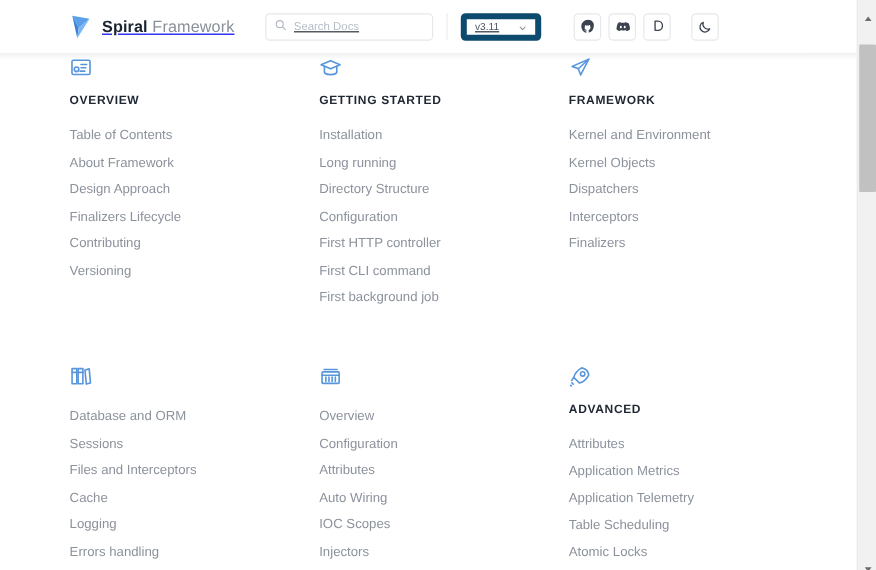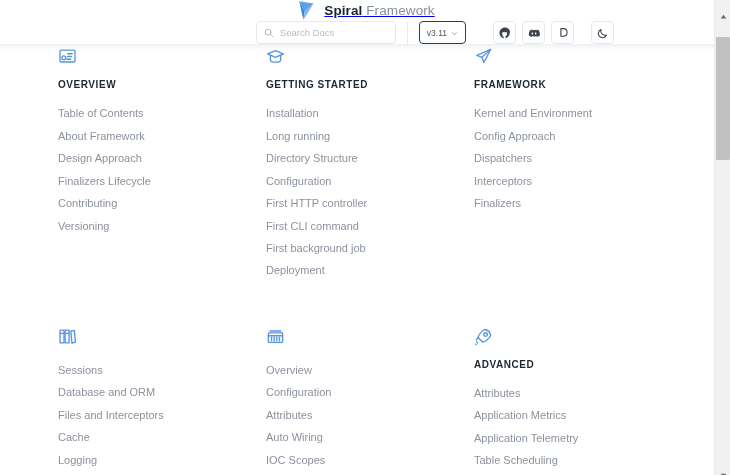--- a/index.html
+++ b/index.html
@@ -28,21 +28,20 @@
   
   #header {
     position: absolute;
     left: 0; top: 0;
     width: 674px;
     height: 44px;
     background: #ffffff;
     z-index: 20;
     display: flex;
     align-items: center;
-    flex-direction: column;
   }
   #header-shadow {
     position: absolute;
     left: 0; top: 44px;
     width: 714px; height: 6px;
     background: linear-gradient(to bottom, rgba(180,186,196,0.22), rgba(180,186,196,0));
     z-index: 19;
     pointer-events: none;
   }
 
@@ -58,22 +57,23 @@
     letter-spacing: .1px;
     white-space: nowrap;
     color: #8a9099;
   }
   .brand-text b { color: #1b2430; font-weight: 700; }
 
   .header-right {
     display: flex;
     align-items: center;
     margin-left: auto;
-    margin-right: 60px;
+    margin-right: 75px;
     gap: 0;
+    text-decoration: underline;
   }
 
   .search-box {
     width: 140px;
     height: 23px;
     border: 1px solid #e6e8ec;
     border-radius: 4px;
     background: #fff;
     display: flex;
     align-items: center;
@@ -93,26 +93,26 @@
   .search-input::placeholder { color: #b6bcc6; }
 
   .hdr-sep {
     width: 1px; height: 22px;
     background: #e9ebef;
     margin: 0 11px;
   }
 
   .version-btn {
     height: 23px;
-    border: 1px solid #0c4a6e;
+    border: 5px solid #0c4a6e;
     border-radius: 4px;
     background: #fff;
     display: flex;
     align-items: center;
-    gap: 4px;
+    gap: 16px;
     padding: 0 7px;
     font-size: 8.5px;
     color: #4b5563;
     cursor: pointer;
     white-space: nowrap;
   }
   .chev { width: 7px; height: 7px; display: block; }
 
   .icon-btns { display: flex; align-items: center; gap: 6px; margin-left: 16px; }
   .icon-btn {
@@ -256,40 +256,37 @@
             </li>
           <li>
               <a class="sec-link" href="#">First HTTP controller</a>
             </li>
           <li>
               <a class="sec-link" href="#">First CLI command</a>
             </li>
           <li>
               <a class="sec-link" href="#">First background job</a>
             </li>
-          <li>
-              <a class="sec-link" href="#">Deployment</a>
-            </li>
         </ul>
       </div>
 
       <div class="section">
         <span class="sec-icon">
           <svg viewBox="0 0 24 24" fill="none" stroke="#5795dd" stroke-width="1.7" stroke-linecap="round" stroke-linejoin="round">
             <path d="M21 3 L3.5 10.5 L10 13 L12.5 19.5 Z"></path>
             <path d="M10 13 L21 3"></path>
           </svg>
         </span>
         <div class="sec-title">FRAMEWORK</div>
         <ul class="sec-list">
           <li>
               <a class="sec-link" href="#">Kernel and Environment</a>
             </li>
           <li>
-              <a class="sec-link" href="#">Config Approach</a>
+              <a class="sec-link" href="#">Kernel Objects</a>
             </li>
           <li>
               <a class="sec-link" href="#">Dispatchers</a>
             </li>
           <li>
               <a class="sec-link" href="#">Interceptors</a>
             </li>
           <li>
               <a class="sec-link" href="#">Finalizers</a>
             </li>
@@ -301,24 +298,24 @@
           <svg viewBox="0 0 24 24" fill="none" stroke="#5795dd" stroke-width="1.7" stroke-linecap="round" stroke-linejoin="round">
             <rect x="2.6" y="4" width="5" height="16"></rect>
             <rect x="9" y="4" width="5" height="16"></rect>
             <line x1="2.6" y1="8" x2="7.6" y2="8"></line>
             <line x1="9" y1="8" x2="14" y2="8"></line>
             <path d="M16.2 5.4 L20.6 4.3 L22 19.2 L17.6 20.3 Z"></path>
           </svg>
         </span>
         <ul class="sec-list">
           <li>
+              <a class="sec-link" href="#">Database and ORM</a>
+            </li>
+          <li>
               <a class="sec-link" href="#">Sessions</a>
-            </li>
-          <li>
-              <a class="sec-link" href="#">Database and ORM</a>
             </li>
           <li>
               <a class="sec-link" href="#">Files and Interceptors</a>
             </li>
           <li>
               <a class="sec-link" href="#">Cache</a>
             </li>
           <li>
               <a class="sec-link" href="#">Logging</a>
             </li>

